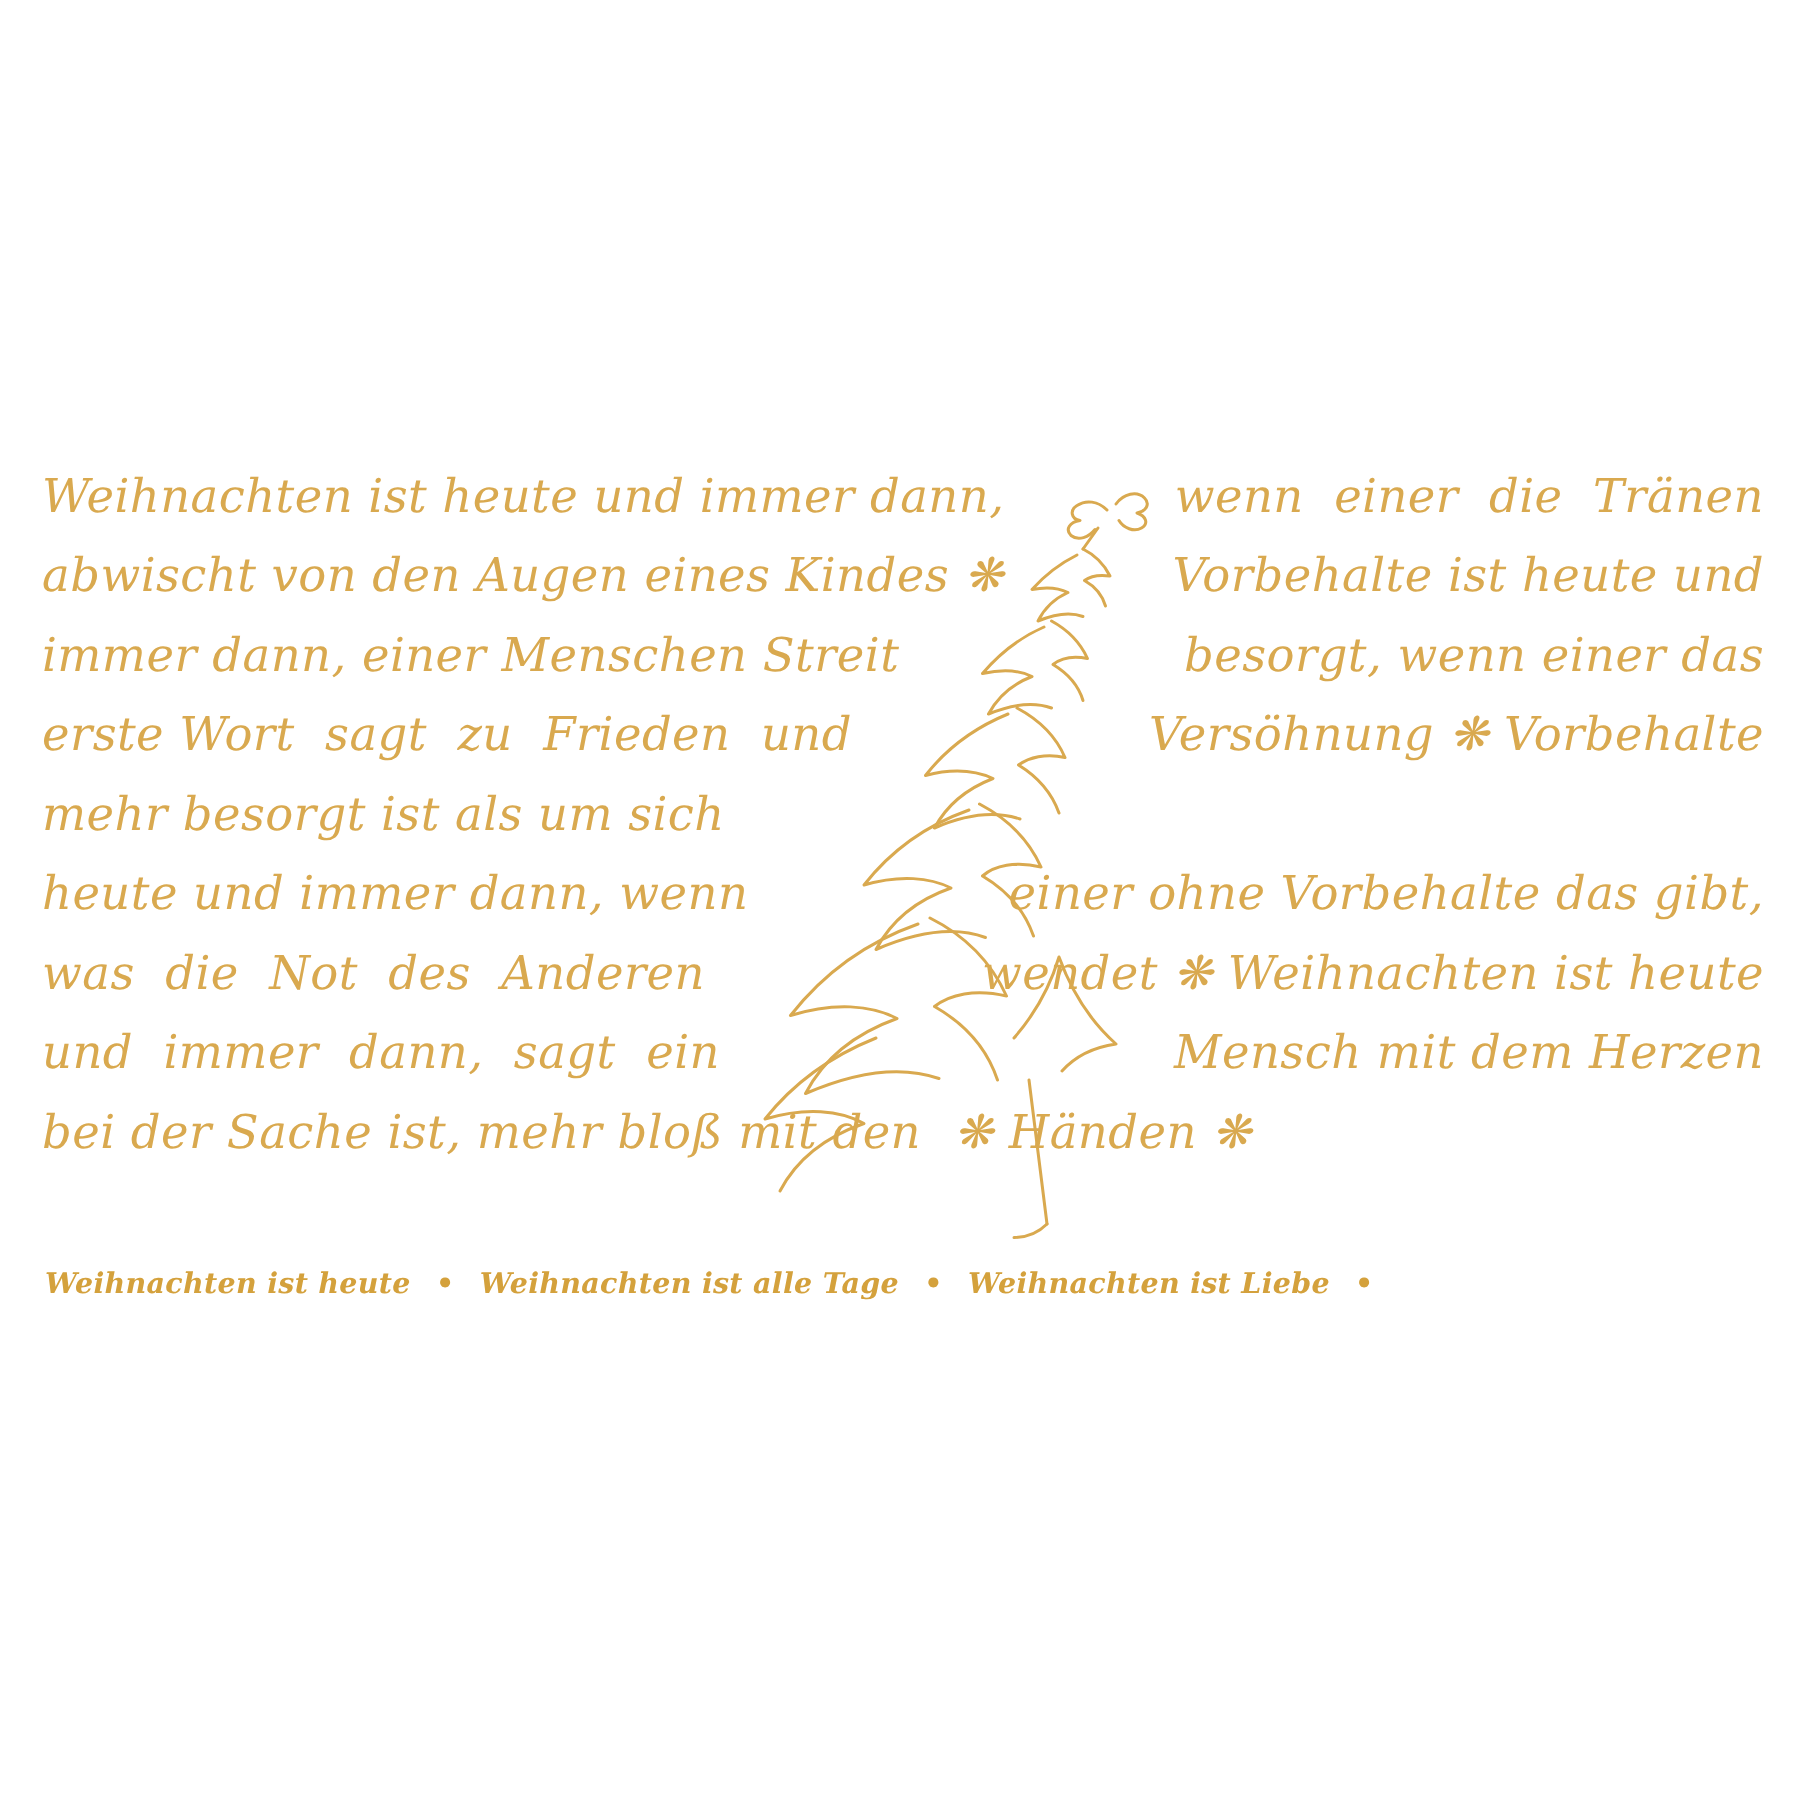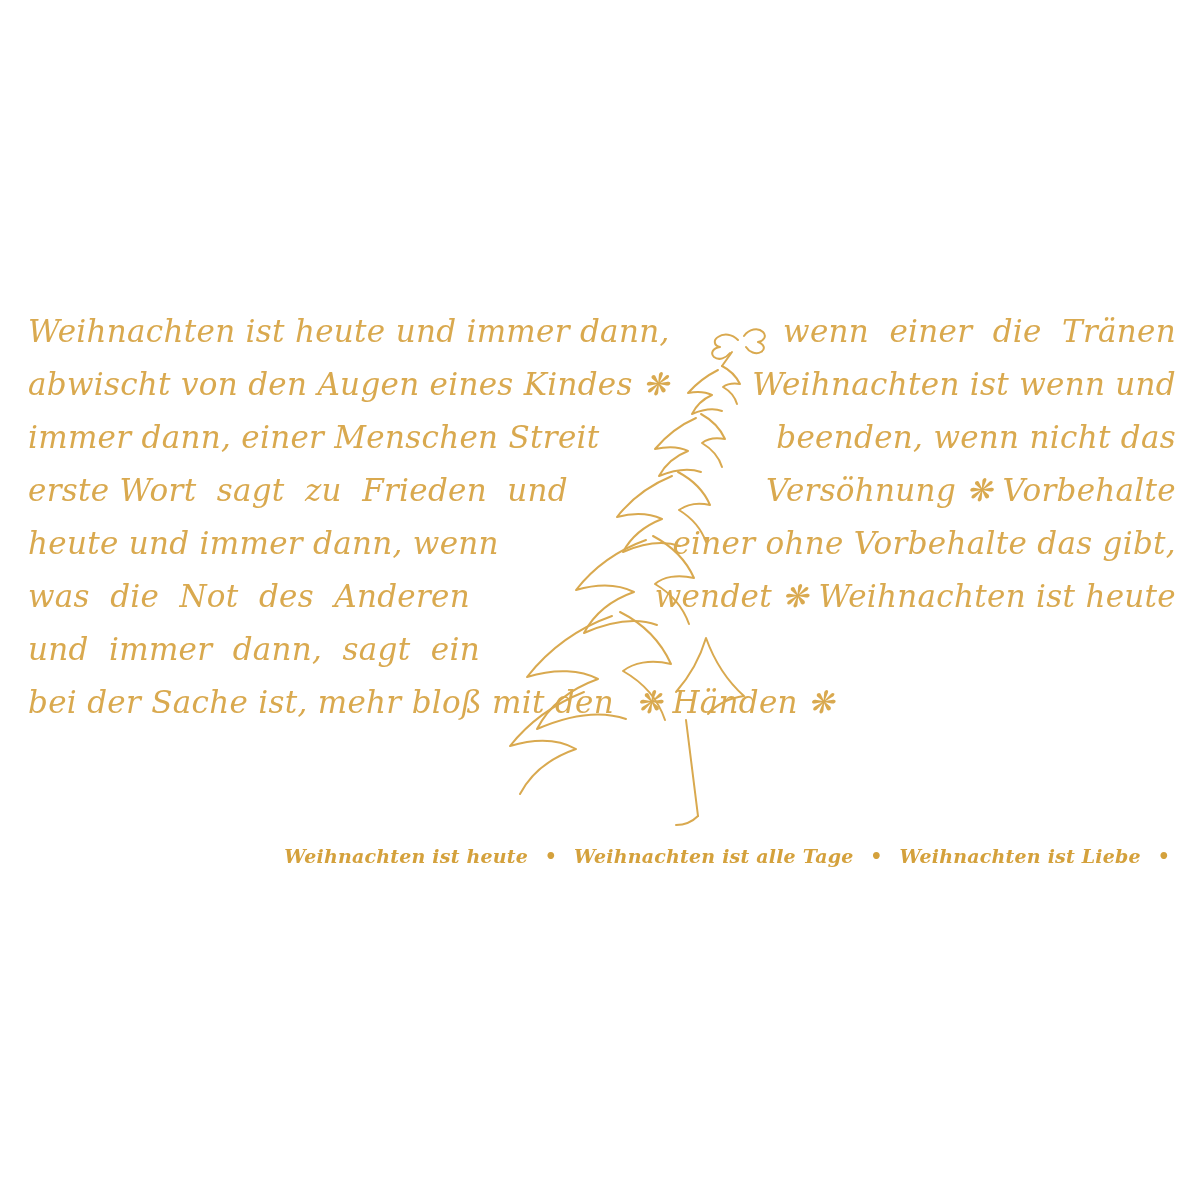--- a/index.html
+++ b/index.html
@@ -12,21 +12,20 @@
     height: 1200px;
     overflow: hidden;
     font-family: "Liberation Serif", serif;
   }
 
   .card {
     position: relative;
     width: 1200px;
     height: 1200px;
     background: #ffffff;
-    text-align: right;
   }
 
   
   .tree-art {
     position: absolute;
     left: 500px;
     top: 300px;
     width: 280px;
     height: 540px;
     pointer-events: none;
@@ -127,55 +126,57 @@
 
     <div class="poem-line justify">
       <span class="seg">Weihnachten ist heute und immer dann,</span>
       <span class="treegap" style="width:196px"></span>
       <span class="seg">wenn  einer  die  Tränen</span>
     </div>
 
     <div class="poem-line justify">
       <span class="seg">abwischt von den Augen eines Kindes ❋</span>
       <span class="treegap" style="width:120px"></span>
-      <span class="seg">Weihnachten ist wenn und</span>
+      <span class="seg">Vorbehalte ist heute und</span>
     </div>
 
     <div class="poem-line justify">
       <span class="seg">immer dann, einer Menschen Streit</span>
       <span class="treegap" style="width:110px"></span>
-      <span class="seg">beenden, wenn nicht das</span>
+      <span class="seg">besorgt, wenn einer das</span>
     </div>
 
     <div class="poem-line justify">
       <span class="seg">erste Wort  sagt  zu  Frieden  und</span>
       <span class="treegap" style="width:100px"></span>
       <span class="seg">Versöhnung ❋ Vorbehalte</span>
     </div>
 
 
     <div class="poem-line justify">
+      <span class="seg">mehr besorgt ist als um sich</span>
       <span class="treegap" style="width:170px"></span>
     </div>
 
     <div class="poem-line justify">
       <span class="seg">heute und immer dann, wenn</span>
       <span class="treegap" style="width:130px"></span>
       <span class="seg">einer ohne Vorbehalte das gibt,</span>
     </div>
 
     <div class="poem-line justify">
       <span class="seg">was  die  Not  des  Anderen</span>
       <span class="treegap" style="width:110px"></span>
       <span class="seg">wendet ❋ Weihnachten ist heute</span>
     </div>
 
     <div class="poem-line justify">
       <span class="seg">und  immer  dann,  sagt  ein</span>
       <span class="treegap" style="width:225px"></span>
+      <span class="seg">Mensch mit dem Herzen</span>
     </div>
 
     <div class="poem-line">
       <span class="seg">bei der Sache ist, mehr bloß mit den</span>
       <span class="treegap" style="width:22px"></span>
       <span class="seg">❋  Händen      ❋</span>
     </div>
 
   </div>
 

